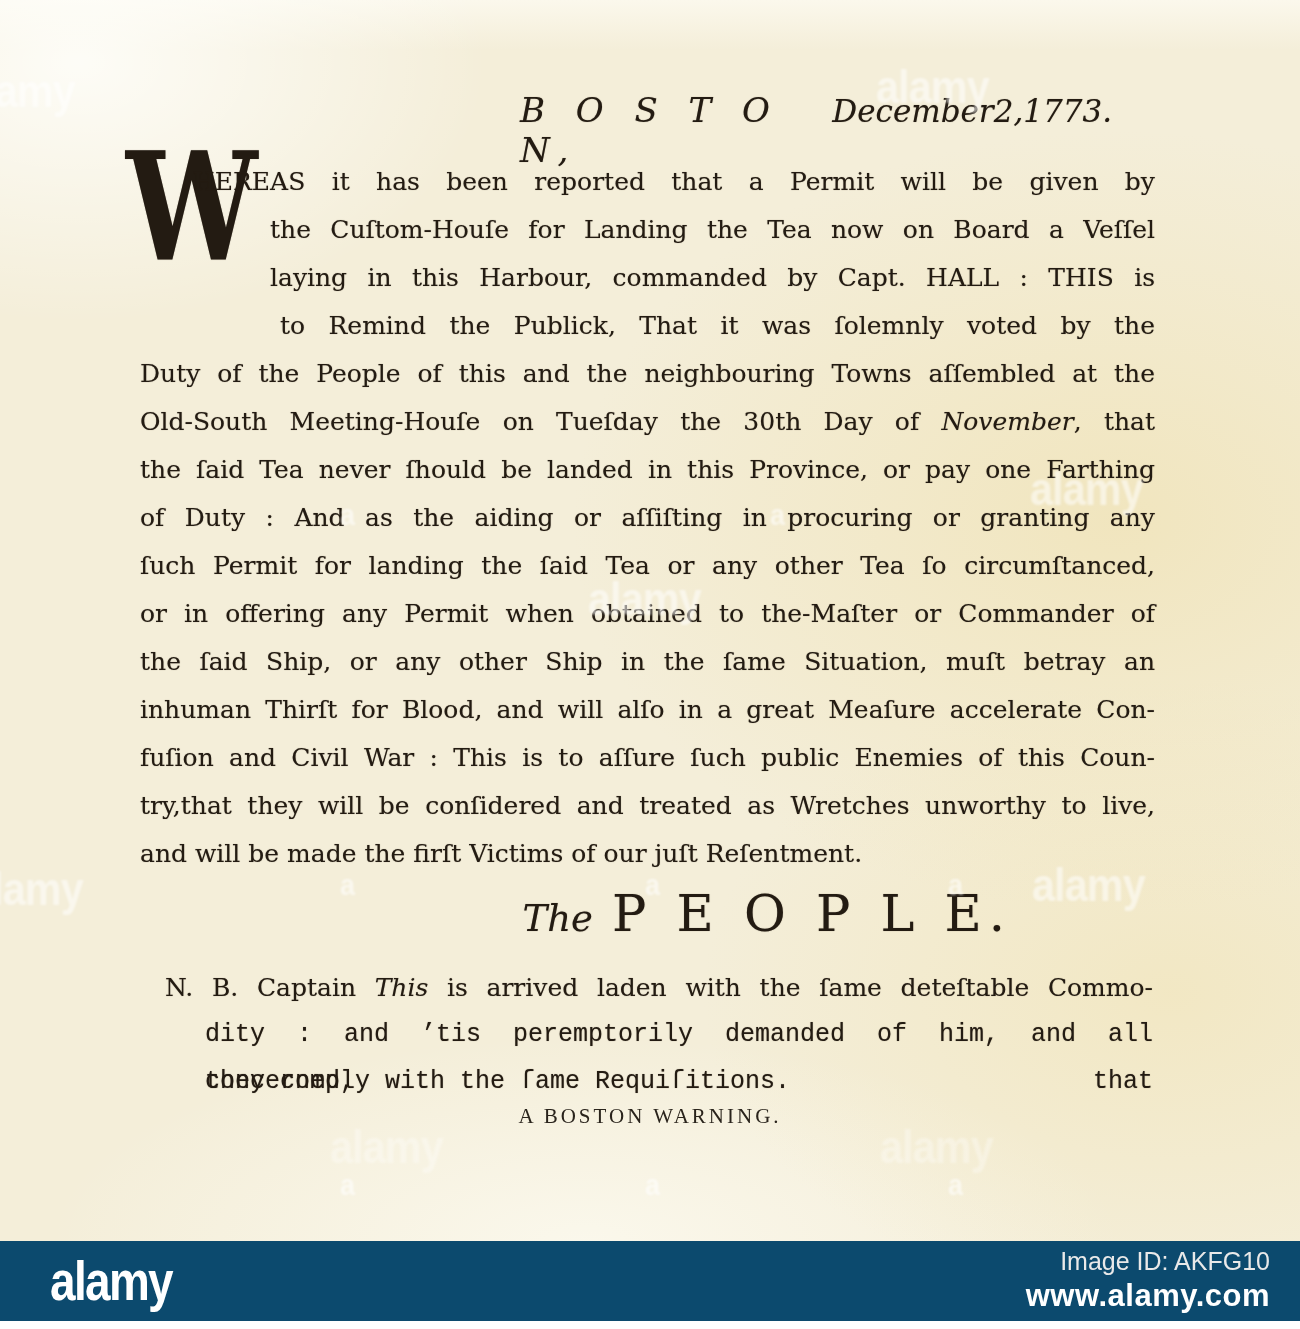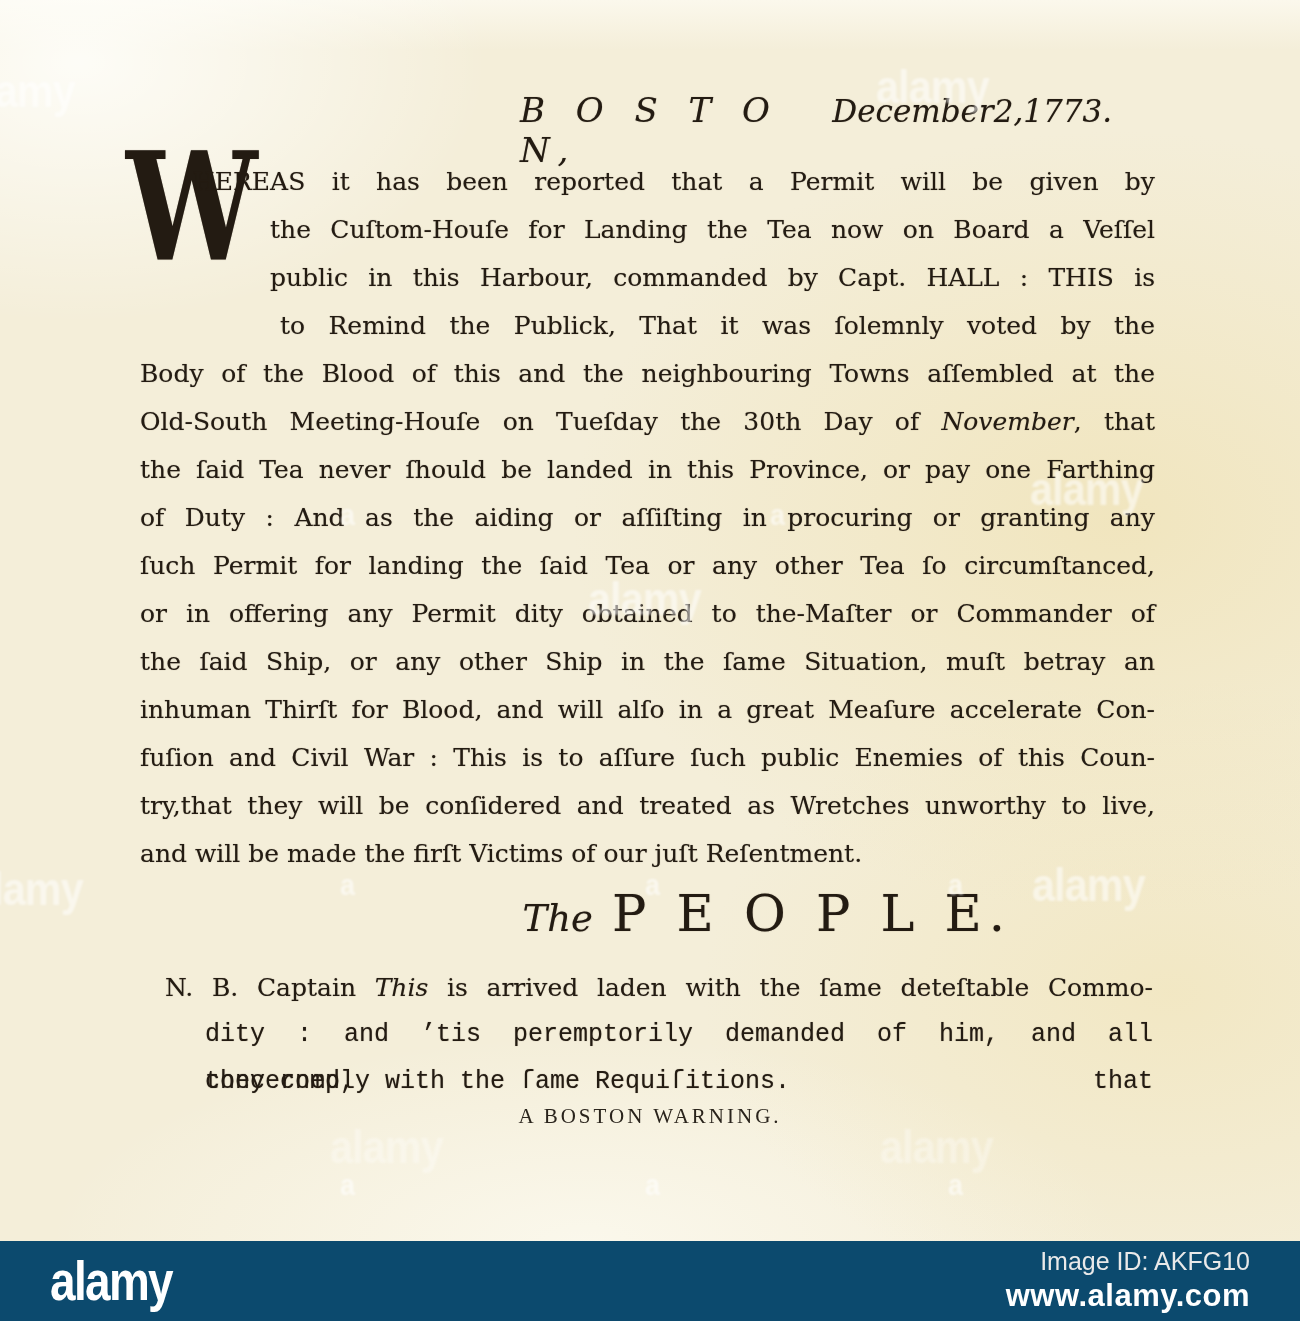--- a/index.html
+++ b/index.html
@@ -84,49 +84,49 @@
   .footer{
     position:absolute;left:0;top:1241px;width:1300px;height:80px;
     background:#0c4a6e;display:flex;align-items:center;justify-content:space-between;
     font-family:"Liberation Sans",sans-serif;
   }
   .footer .logo{
     margin-left:50px;color:#fff;font-weight:bold;font-size:56px;
     letter-spacing:-2px;transform:scaleX(0.82);transform-origin:left center;
     line-height:1;
   }
-  .footer .right{margin-right:50px;text-align:right;line-height:1.25;}
+  .footer .right{margin-right:30px;text-align:right;line-height:1.25;}
   .footer .imgid{color:#e9e9e9;font-size:25px;}
   .footer .url{color:#fff;font-size:31px;font-weight:bold;letter-spacing:0.5px;}
 </style>
 </head>
 <body>
 
 <div class="paper">
 
   <div class="dateline ink">
     <span class="city">B O S T O N,</span>
     <span>December</span>
     <span>2,</span>
     <span>1773.</span>
   </div>
 
   <div class="dropcap ink">W</div>
 
   <div class="body ink">
     <div class="bline jl ind-a">HEREAS it has been reported that a Permit will be given by</div>
     <div class="bline jl ind-b">the Cuſtom-Houſe for Landing the Tea now on Board a Veſſel</div>
-    <div class="bline jl ind-b">public in this Harbour, commanded by Capt. HALL :  THIS is</div>
+    <div class="bline jl ind-b">laying in this Harbour, commanded by Capt. HALL :  THIS is</div>
     <div class="bline jl ind-c">to Remind the Publick, That it was ſolemnly voted by the</div>
-    <div class="bline jl">Body of the Blood of this and the neighbouring Towns aſſembled at the</div>
+    <div class="bline jl">Duty of the People of this and the neighbouring Towns aſſembled at the</div>
     <div class="bline jl"><span>Old-South Meeting-Houſe on Tueſday the 30th Day of </span><span class="em">November</span><span>, that</span></div>
     <div class="bline jl">the ſaid Tea never ſhould be landed in this Province, or pay one Farthing</div>
     <div class="bline jl">of Duty :  And as the aiding or aſſiſting in procuring or granting any</div>
     <div class="bline jl">ſuch Permit for landing the ſaid Tea or any other Tea ſo circumſtanced,</div>
-    <div class="bline jl">or in offering any Permit dity obtained to the-Maſter or Commander of</div>
+    <div class="bline jl">or in offering any Permit when obtained to the-Maſter or Commander of</div>
     <div class="bline jl">the ſaid Ship, or any other Ship in the ſame Situation, muſt betray an</div>
     <div class="bline jl">inhuman Thirſt for Blood, and will alſo in a great Meaſure accelerate Con-</div>
     <div class="bline jl">fuſion and Civil War :  This is to aſſure ſuch public Enemies of this Coun-</div>
     <div class="bline jl">try,that they will be conſidered and treated as Wretches unworthy to live,</div>
     <div class="bline">and will be made the firſt Victims of our juſt Reſentment.</div>
   </div>
 
   <div class="signature ink">
     <span class="the">The</span>
     <span class="people">P E O P L E.</span>

